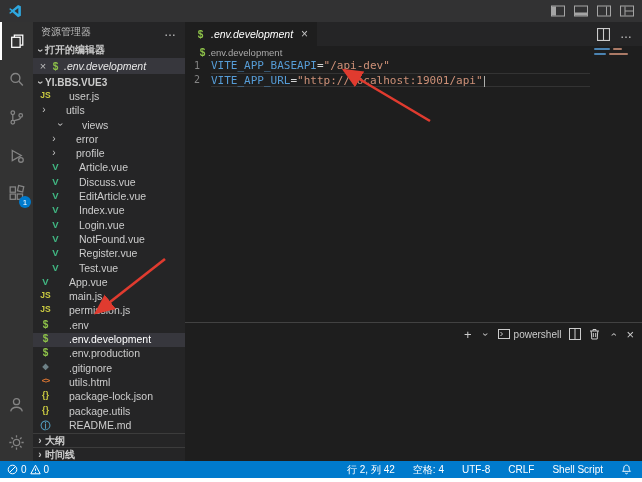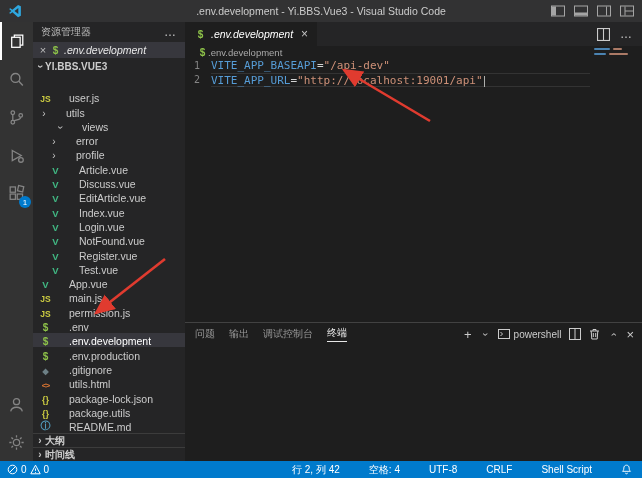--- a/index.html
+++ b/index.html
@@ -22,21 +22,21 @@
 
   
   .sidebar{position:absolute;left:33px;top:22px;width:152px;height:439px;background:#252526;overflow:hidden;z-index:1}
   .sb-title{height:20px;display:flex;align-items:center;padding:0 8px;font-size:10px;color:#bbbbbb}
   .sb-title .more{margin-left:auto;color:#cccccc;cursor:pointer;font-size:12px;letter-spacing:1px}
   .sb-section{height:16px;display:flex;align-items:center;padding:0 2px;font-size:10px;font-weight:bold;color:#cccccc;cursor:pointer}
   .open-editor-row{height:16px;display:flex;align-items:center;background:#37373d;padding:0 4px;cursor:pointer}
   .oe-close{width:12px;color:#bdbdbd;font-size:11px;text-align:center}
   .oe-label{font-size:10.5px;font-style:italic;color:#e7e7e7;margin-left:2px;white-space:nowrap}
   .file-tree{position:absolute;left:0;top:68px;width:152px;height:343px;overflow:hidden}
-  .tree-row{height:14.3px;display:flex;align-items:flex-end;cursor:pointer;white-space:nowrap}
+  .tree-row{height:14.3px;display:flex;align-items:flex-start;cursor:pointer;white-space:nowrap}
   .tree-row.selected{background:#37373d}
   .tree-row.selected .tree-label{color:#ffffff}
   .tree-label{font-size:10.5px;color:#cccccc;margin-left:17px}
   .chev{display:inline-block;width:10px;color:#c5c5c5;font-size:10px;text-align:center;transform:rotate(0deg)}
   .chev.open{transform:rotate(90deg)}
   .fic{width:13px;flex:none;font-weight:bold;display:inline-flex;align-items:center;justify-content:center;font-size:8.5px}
   .fic.js{color:#cbcb41}
   .fic.vue{color:#41b883;font-size:9.5px}
   .fic.env{color:#8dc149;font-size:10px}
   .fic.json{color:#cbcb41;font-size:9px}
@@ -79,37 +79,36 @@
   .panel-tab.active{color:#e7e7e7;border-bottom:1px solid #e7e7e7}
   .panel-actions{position:absolute;right:8px;top:2px;display:flex;align-items:center;gap:8px;color:#cccccc;height:18px}
   .panel-actions .txt{font-size:13px;line-height:1;cursor:pointer}
   .shell-group{display:flex;align-items:center;gap:4px;cursor:pointer}
   .shell-label{font-size:10px;color:#cccccc}
   .terminal{padding:10px 0 0 10px;font-family:"DejaVu Sans Mono",monospace;font-size:10.5px;color:#cccccc;white-space:pre}
 
   
   .statusbar{position:absolute;left:0;right:0;top:461px;height:17px;background:#007acc;color:#ffffff;display:flex;align-items:center;font-size:10px;z-index:3}
   .sb-left{display:flex;align-items:center;gap:10px;padding-left:7px}
-  .sb-right{margin-left:auto;display:flex;align-items:center;gap:29px;padding-right:10px}
+  .sb-right{margin-left:auto;display:flex;align-items:center;gap:18px;padding-right:10px}
   .sb-item{display:flex;align-items:center;gap:3px;cursor:pointer;white-space:nowrap}
   .bottom-strip{position:absolute;left:0;right:0;top:478px;height:4px;background:#ffffff}
 
   
   .arrows{position:absolute;left:0;top:0;width:642px;height:482px;pointer-events:none;z-index:10}
 </style>
 </head>
 <body>
 
 <div id="win">
 
   <div class="titlebar">
     <svg width="14" height="14" viewBox="0 0 16 16">
       <path fill="#2fa8e0" d="M11.5 1 5 6.6 2.6 4.9 1.3 5.6l2.5 2.4-2.5 2.4 1.3.7L5 9.4l6.5 5.6 3.2-1.6V2.6L11.5 1zm.3 3.6v6.8L7.4 8l4.4-3.4z"></path>
     </svg>
-    <div class="title-text">.env.development - Yi.BBS.Vue3 - Visual Studio Code</div>
     <div class="tb-icons">
       <svg width="14" height="12" viewBox="0 0 14 11">
         <rect x="0.5" y="0.5" width="13" height="10" fill="none" stroke="#a5a5a5"></rect>
         <rect x="1" y="1" width="4" height="9" fill="#a5a5a5"></rect>
       </svg>
       <svg width="14" height="12" viewBox="0 0 14 11">
         <rect x="0.5" y="0.5" width="13" height="10" fill="none" stroke="#a5a5a5"></rect>
         <rect x="1" y="7" width="12" height="3" fill="#a5a5a5"></rect>
       </svg>
       <svg width="14" height="12" viewBox="0 0 14 11">
@@ -172,20 +171,24 @@
         <circle cx="9" cy="9" r="3"></circle>
         <path d="M9 2.2v2.1M9 13.7v2.1M2.2 9h2.1M13.7 9h2.1M4.2 4.2l1.5 1.5M12.3 12.3l1.5 1.5M13.8 4.2l-1.5 1.5M5.7 12.3l-1.5 1.5"></path>
       </svg>
     </div>
   </div>
 
   <div class="sidebar">
     <div class="sb-title">
       <span>资源管理器</span>
       <span class="more">…</span>
+    </div>
+    <div class="sb-section">
+      <span class="chev open">›</span>
+      <span>打开的编辑器</span>
     </div>
     <div class="open-editor-row">
       <span class="oe-close">×</span>
       <span class="fic env">$</span>
       <span class="oe-label">.env.development</span>
     </div>
     <div class="sb-section">
       <span class="chev open">›</span>
       <span>YI.BBS.VUE3</span>
     </div>
@@ -333,26 +336,20 @@
         <span class="mm-bar mm-blue" style="width:16px"></span>
         <span class="mm-bar mm-orange" style="width:9px"></span>
       </div>
     <div class="mm-row">
         <span class="mm-bar mm-blue" style="width:12px"></span>
         <span class="mm-bar mm-orange" style="width:19px"></span>
       </div>
   </div>
 
   <div class="panel">
-    <div class="panel-tabs">
-        <span class="panel-tab">问题</span>
-        <span class="panel-tab">输出</span>
-        <span class="panel-tab">调试控制台</span>
-        <span class="panel-tab active">终端</span>
-      </div>
     <div class="panel-actions">
       <span class="txt">+</span>
       <span class="chev open">›</span>
       <span class="shell-group">
         <svg width="12" height="10" viewBox="0 0 12 10" fill="none" stroke="#cccccc">
           <rect x="0.5" y="0.5" width="11" height="9"></rect>
             <path d="M2.5 3l2 2-2 2"></path>
         </svg>
         <span class="shell-label">powershell</span>
       </span>

